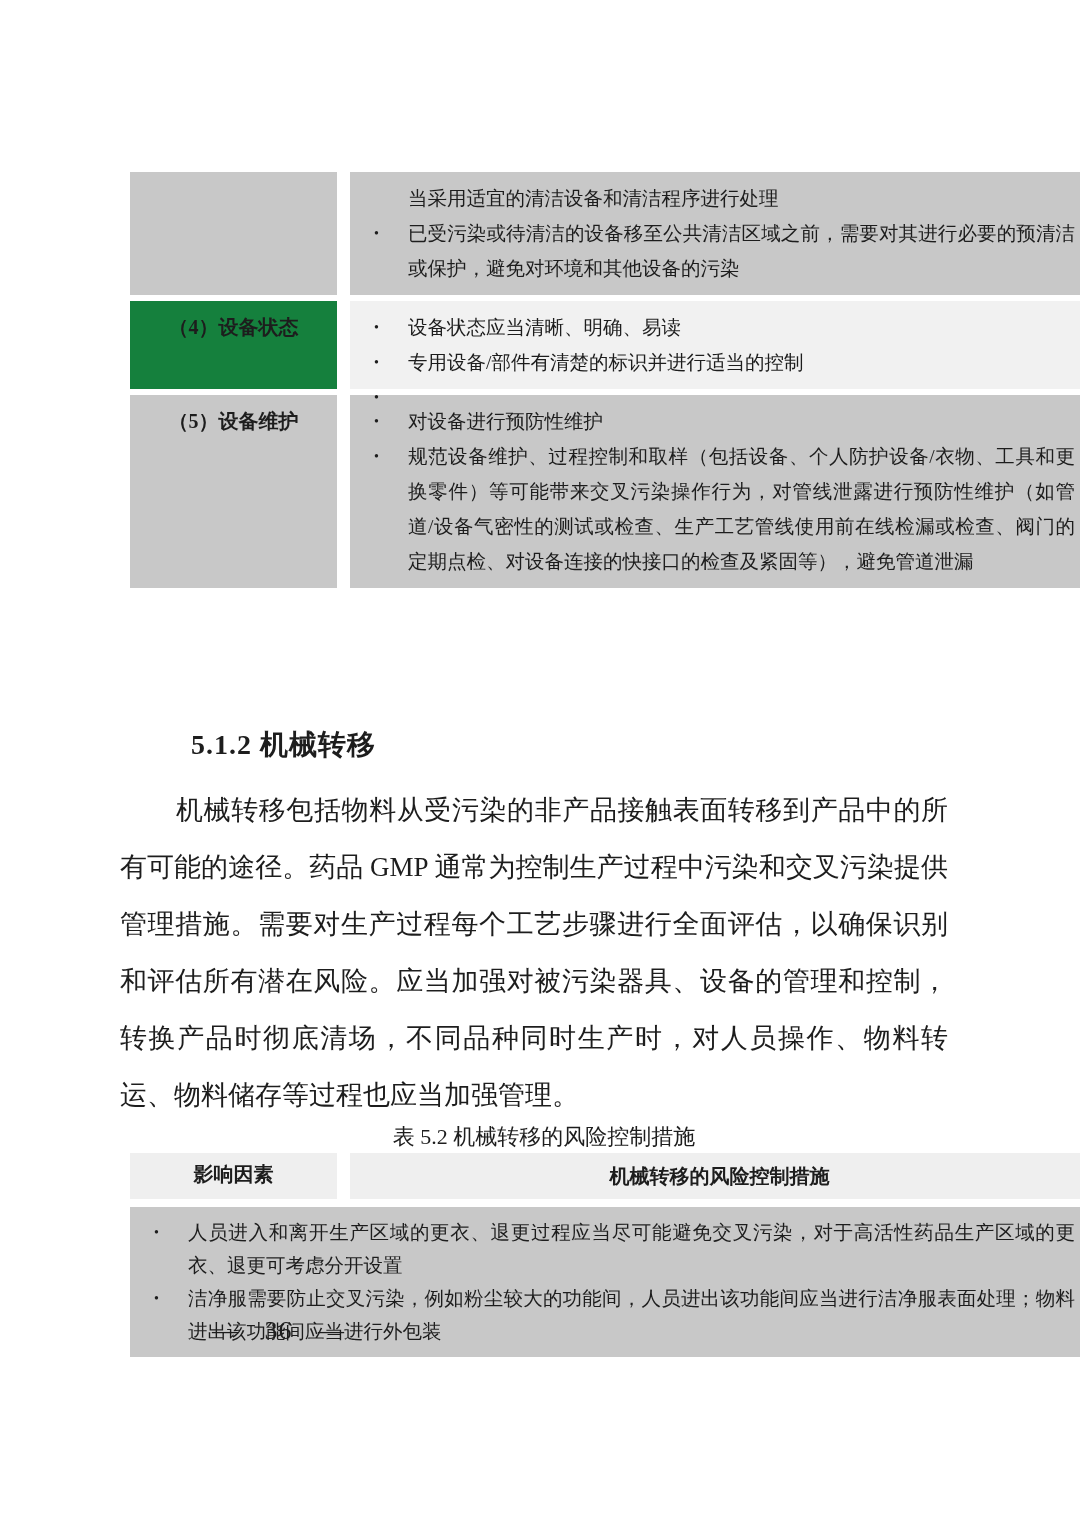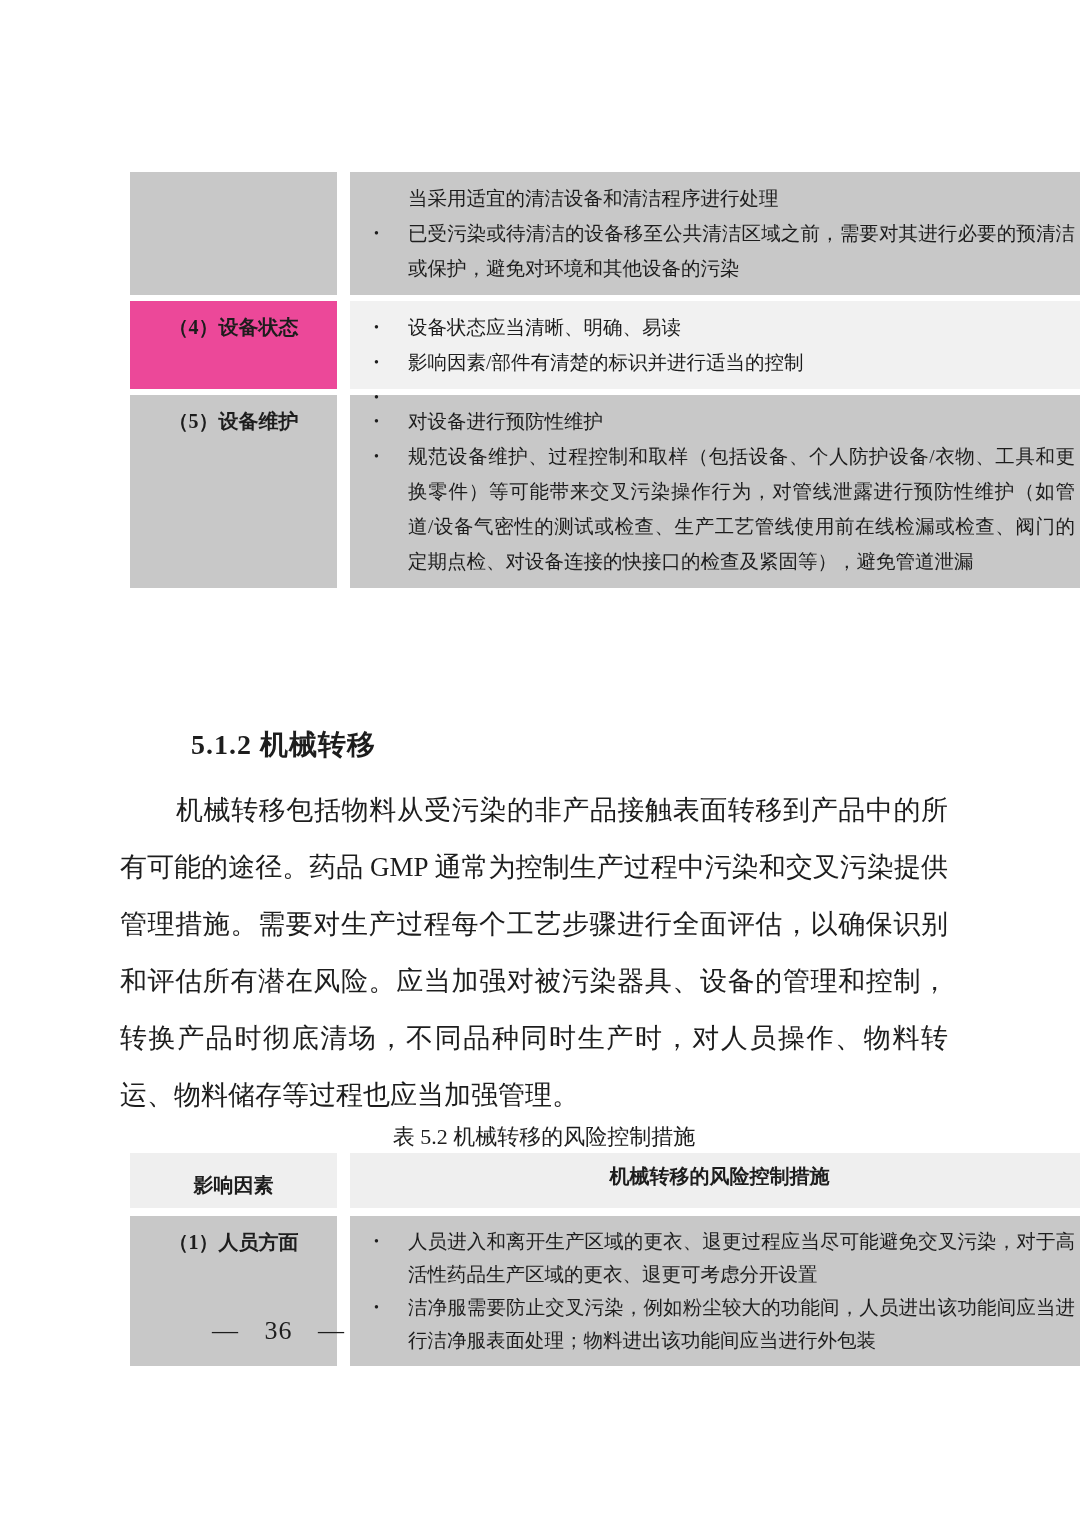--- a/index.html
+++ b/index.html
@@ -57,49 +57,48 @@
 
   <div id="table1" class="doc-table">
       <div class="trow">
         <div class="cell cell-label" style="background: rgb(200, 200, 200);"></div>
         <div class="cell cell-content" style="background: rgb(200, 200, 200);">
           <div class="item"><span class="item-text">当采用适宜的清洁设备和清洁程序进行处理</span></div>
           <div class="item"><span class="marker">•</span><span class="item-text">已受污染或待清洁的设备移至公共清洁区域之前，需要对其进行必要的预清洁或保护，避免对环境和其他设备的污染</span></div>
         </div>
       </div>
       <div class="trow">
-        <div class="cell cell-label" style="background: #ec4899;">（4）设备状态</div>
+        <div class="cell cell-label" style="background: #15803d;">（4）设备状态</div>
         <div class="cell cell-content" style="background: rgb(241, 241, 241);">
           <div class="item"><span class="marker">•</span><span class="item-text">设备状态应当清晰、明确、易读</span></div>
-          <div class="item"><span class="marker">•</span><span class="item-text">影响因素/部件有清楚的标识并进行适当的控制</span></div>
+          <div class="item"><span class="marker">•</span><span class="item-text">专用设备/部件有清楚的标识并进行适当的控制</span></div>
           <div class="item"><span class="marker">•</span></div>
         </div>
       </div>
       <div class="trow">
         <div class="cell cell-label" style="background: rgb(200, 200, 200);">（5）设备维护</div>
         <div class="cell cell-content" style="background: rgb(200, 200, 200);">
           <div class="item"><span class="marker">•</span><span class="item-text">对设备进行预防性维护</span></div>
           <div class="item"><span class="marker">•</span><span class="item-text">规范设备维护、过程控制和取样（包括设备、个人防护设备/衣物、工具和更换零件）等可能带来交叉污染操作行为，对管线泄露进行预防性维护（如管道/设备气密性的测试或检查、生产工艺管线使用前在线检漏或检查、阀门的定期点检、对设备连接的快接口的检查及紧固等），避免管道泄漏</span></div>
         </div>
       </div>
     </div>
 
   <div class="section-heading">5.1.2 机械转移</div>
 
   <p class="body-paragraph">机械转移包括物料从受污染的非产品接触表面转移到产品中的所有可能的途径。药品 GMP 通常为控制生产过程中污染和交叉污染提供管理措施。需要对生产过程每个工艺步骤进行全面评估，以确保识别和评估所有潜在风险。应当加强对被污染器具、设备的管理和控制，转换产品时彻底清场，不同品种同时生产时，对人员操作、物料转运、物料储存等过程也应当加强管理。</p>
 
   <div class="table-caption">表 5.2 机械转移的风险控制措施</div>
 
   <div id="table2" class="doc-table">
       <div class="trow hrow">
-        <div class="cell hcell cell-label" style="background: rgb(239, 239, 239); padding: 16px 0px 6px; ">影响因素</div>
+        <div class="cell hcell cell-label" style="background: rgb(239, 239, 239); padding: 5px 0px 6px; ">影响因素</div>
         <div class="cell hcell cell-content" style="background: rgb(239, 239, 239); padding: 7px 0px 6px; text-align: center;">机械转移的风险控制措施</div>
       </div>
       <div class="trow">
-        <div class="cell cell-label" style="background: rgb(200, 200, 200);">（1）人员方面</div>
         <div class="cell cell-content" style="background: rgb(200, 200, 200);">
           <div class="item"><span class="marker">•</span><span class="item-text">人员进入和离开生产区域的更衣、退更过程应当尽可能避免交叉污染，对于高活性药品生产区域的更衣、退更可考虑分开设置</span></div>
           <div class="item"><span class="marker">•</span><span class="item-text">洁净服需要防止交叉污染，例如粉尘较大的功能间，人员进出该功能间应当进行洁净服表面处理；物料进出该功能间应当进行外包装</span></div>
         </div>
       </div>
     </div>
 
   <div class="page-number">— 36 —</div>
 
 </div>

